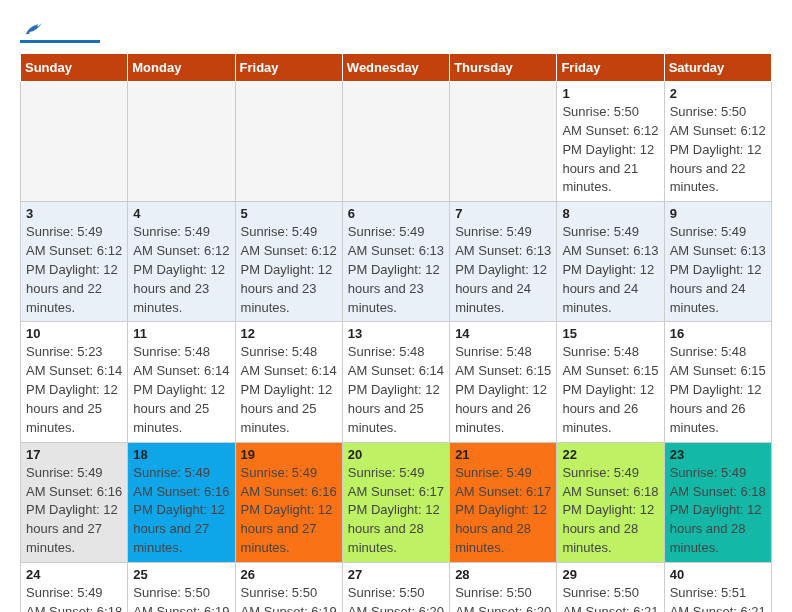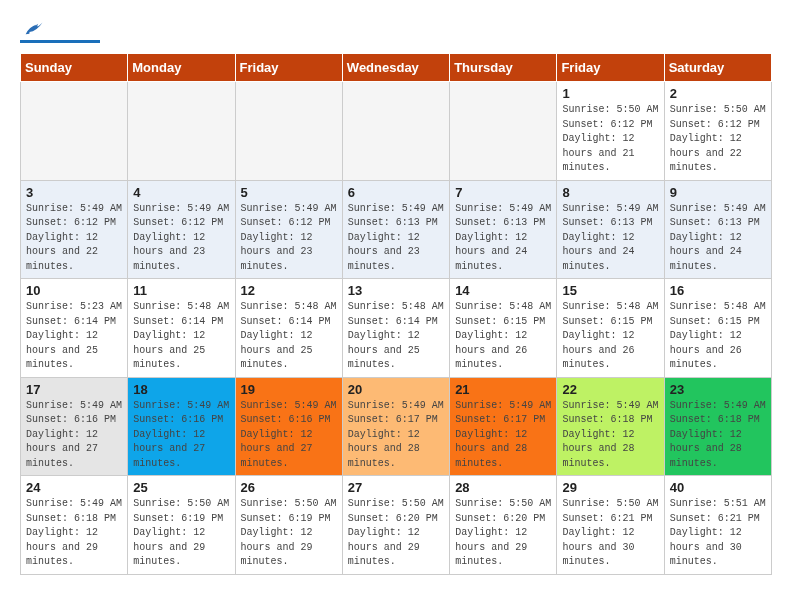--- a/index.html
+++ b/index.html
@@ -64,24 +64,23 @@
       background: #f0f4f8;
     }
     .day-num {
       font-size: 13px;
       font-weight: bold;
       color: #222;
       display: block;
       margin-bottom: 2px;
     }
     .day-info {
-      font-size: 10px;
+      font-size: 13px;
       color: #444;
       line-height: 1.45;
-      font-family: Liberation Mono, monospace;
     }
     .logo-wrapper {
       display: flex;
       align-items: center;
     }
     .logo-brand {
       font-size: 22px;
       font-weight: bold;
     }
     .logo-general { color: #333; }
@@ -267,42 +266,42 @@
 Daylight: 12 hours
 and 27 minutes.</div>
         </td>
         <td style="background: #f97316;">
           <span class="day-num">19</span>
           <div class="day-info">Sunrise: 5:49 AM
 Sunset: 6:16 PM
 Daylight: 12 hours
 and 27 minutes.</div>
         </td>
-        <td style="background: #fdba74;">
+        <td style="background: #bef264;">
           <span class="day-num">20</span>
           <div class="day-info">Sunrise: 5:49 AM
 Sunset: 6:17 PM
 Daylight: 12 hours
 and 28 minutes.</div>
         </td>
         <td style="background: #f97316;">
           <span class="day-num">21</span>
           <div class="day-info">Sunrise: 5:49 AM
 Sunset: 6:17 PM
 Daylight: 12 hours
 and 28 minutes.</div>
         </td>
         <td style="background: #bef264;">
           <span class="day-num">22</span>
           <div class="day-info">Sunrise: 5:49 AM
 Sunset: 6:18 PM
 Daylight: 12 hours
 and 28 minutes.</div>
         </td>
-        <td style="background: #22c55e;">
+        <td style="background: #14b8a6;">
           <span class="day-num">23</span>
           <div class="day-info">Sunrise: 5:49 AM
 Sunset: 6:18 PM
 Daylight: 12 hours
 and 28 minutes.</div>
         </td>
       </tr>
       <tr>
         <td>
           <span class="day-num">24</span>

